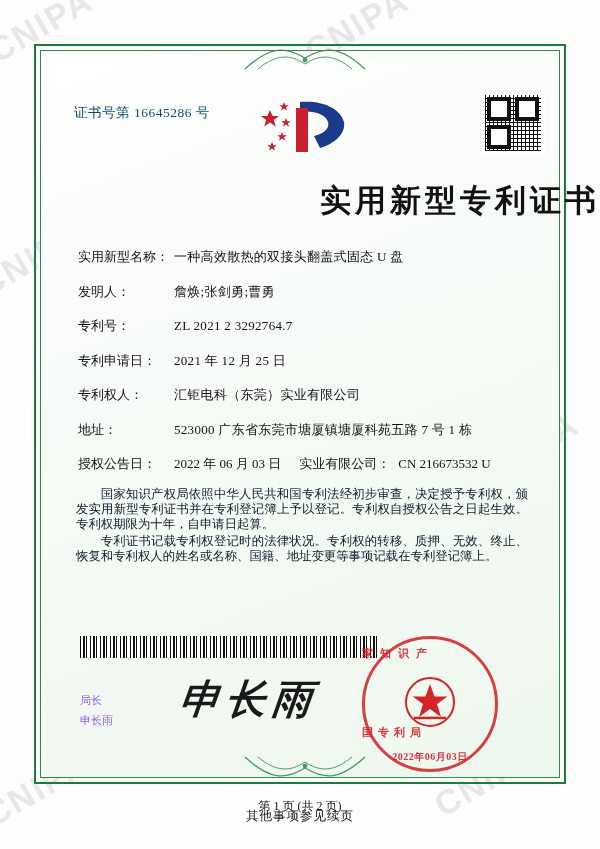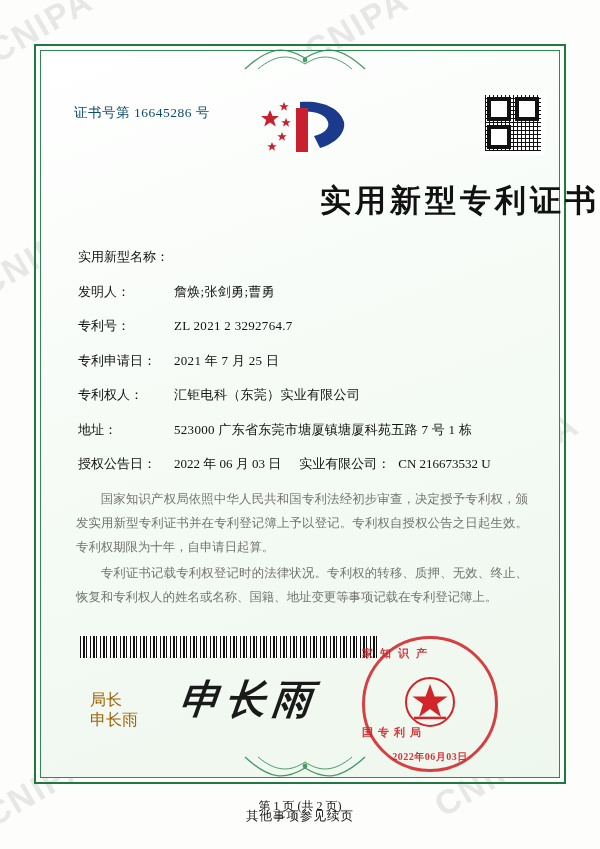--- a/index.html
+++ b/index.html
@@ -161,22 +161,22 @@
     margin-left: 8px;
     white-space: nowrap;
   }
 
   
   .body-text {
     position: absolute;
     left: 76px; top: 487px;
     width: 452px;
     font-size: 12.4px;
-    line-height: 24px;
-    color: #737373;
+    line-height: 15px;
+    color: #0f172a;
     text-align: justify;
   }
   .body-text p { margin: 0 0 2px 0; text-indent: 2em; }
 
   
   .barcode {
     position: absolute;
     left: 80px; top: 636px;
     width: 300px; height: 22px;
     background-image: repeating-linear-gradient(
@@ -186,23 +186,23 @@
       #111 3px, #111 5px,
       #fff 5px, #fff 6px,
       #111 6px, #111 7px,
       #fff 7px, #fff 10px
     );
   }
 
   
   .sig-label {
     position: absolute;
-    left: 90px; top: 690px;
-    font-size: 16px;
-    color: #a16207;
+    left: 80px; top: 690px;
+    font-size: 11px;
+    color: #8b5cf6;
     line-height: 20px;
   }
   .sig-hand {
     position: absolute;
     left: 180px; top: 672px;
     font-size: 40px;
     font-family: "Liberation Serif", serif;
     font-style: italic;
     font-weight: bold;
     color: #1a1a1a;
@@ -318,35 +318,36 @@
       <polygon points="16,46 17.3,49.2 20.8,49.2 18,51.3 19,54.7 16,52.6 13,54.7 14,51.3 11.2,49.2 14.7,49.2"></polygon>
     </g>
   </svg>
 
   <div class="title">实用新型专利证书</div>
 
   <div class="fields">
 
     <div class="frow">
       <div class="flabel">实用新型名称：</div>
+      <div class="fvalue">一种高效散热的双接头翻盖式固态 U 盘</div>
     </div>
 
     <div class="frow">
       <div class="flabel spread">发明人：</div>
       <div class="fvalue">詹焕;张剑勇;曹勇</div>
     </div>
 
     <div class="frow">
       <div class="flabel spread">专利号：</div>
       <div class="fvalue">ZL 2021 2 3292764.7</div>
     </div>
 
     <div class="frow">
       <div class="flabel">专利申请日：</div>
-      <div class="fvalue">2021 年 7 月 25 日</div>
+      <div class="fvalue">2021 年 12 月 25 日</div>
     </div>
 
     <div class="frow">
       <div class="flabel">专利权人：</div>
       <div class="fvalue">汇钜电科（东莞）实业有限公司</div>
     </div>
 
     <div class="frow">
       <div class="flabel spread">地址：</div>
       <div class="fvalue">523000 广东省东莞市塘厦镇塘厦科苑五路 7 号 1 栋</div>

